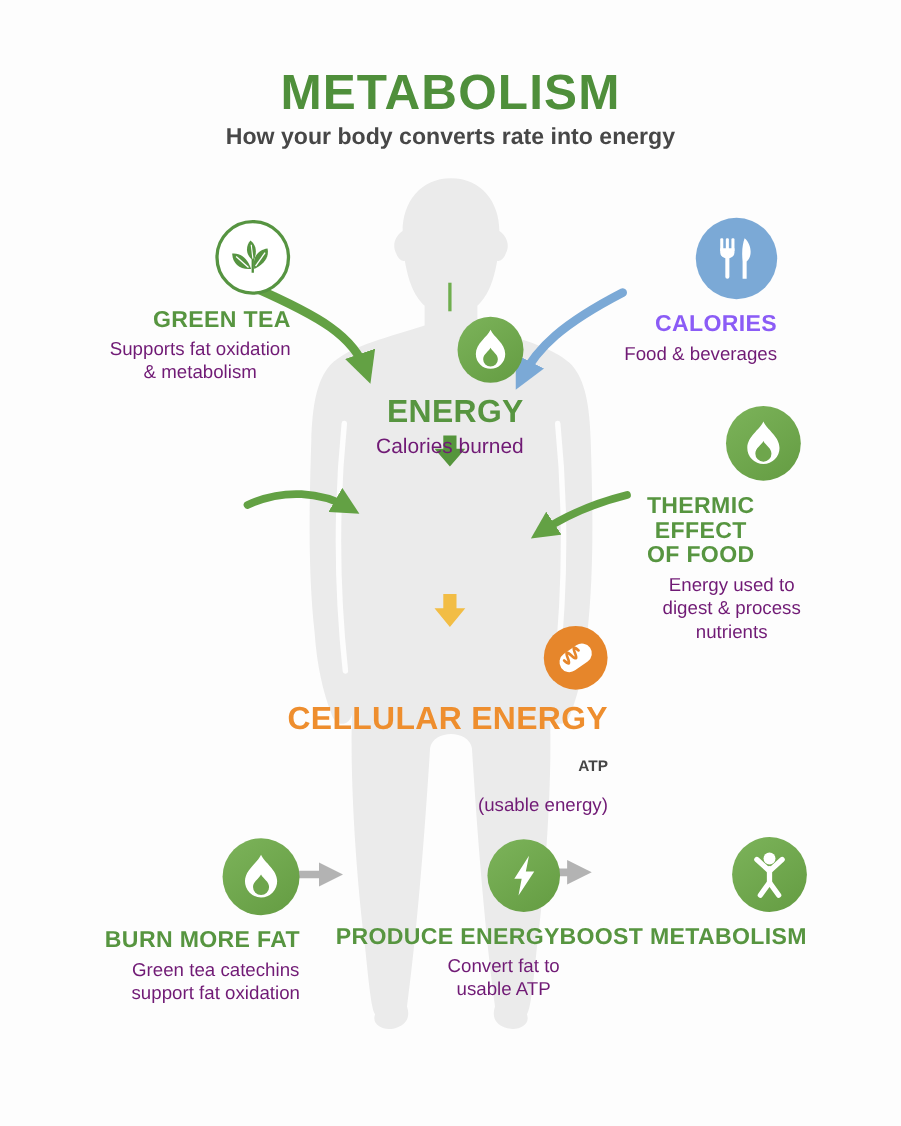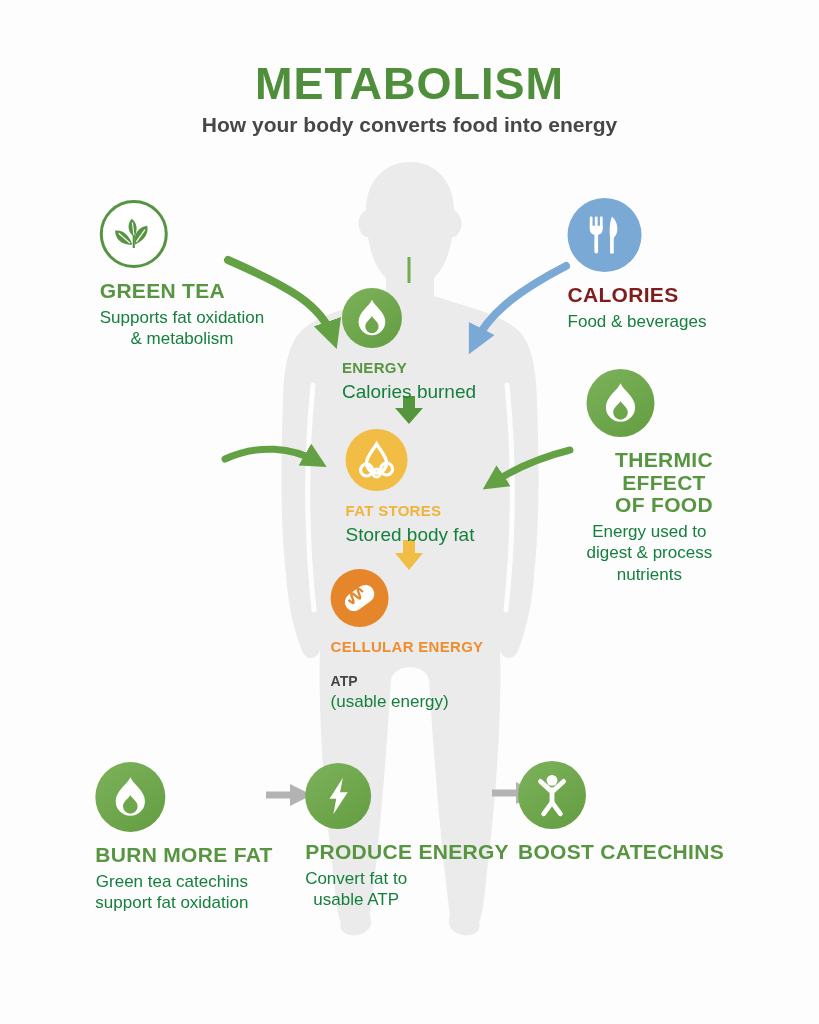--- a/index.html
+++ b/index.html
@@ -15,47 +15,47 @@
   .title{
     position:absolute;top:58px;left:0;right:0;text-align:center;
     font-size:45px;font-weight:bold;letter-spacing:1px;color:#4f8f3b;
   }
   .subtitle{
     position:absolute;top:113px;left:0;right:0;text-align:center;
     font-size:21px;font-weight:bold;color:#474747;
   }
 
   .node{
-    position:absolute;display:flex;flex-direction:column;align-items:flex-start;
+    position:absolute;display:flex;flex-direction:column;align-items:flex-end;
     text-align:center;transform:translateX(-50%);
   }
   .circle{
     border-radius:50%;display:flex;align-items:center;justify-content:center;
     flex:0 0 auto;
   }
   .fill-green{background:linear-gradient(145deg,#7cb35a,#649c42);}
   .fill-blue{background:#7ba9d6;}
   .fill-yellow{background:#f2bd45;}
   .fill-orange{background:#e6862b;}
   .fill-ltgreen{background:#dcead0;}
   .ring-green{background:#ffffff;border:3px solid #569441;}
 
   .lbl{
     margin-top:12px;font-weight:bold;white-space:nowrap;line-height:1.08;
     font-size:21px;letter-spacing:0.3px;
   }
   .lbl.two{white-space:pre-line;}
   .lbl-green{color:#579540;}
-  .lbl-blue{color:#7f1d1d;}
+  .lbl-blue{color:#8b5cf6;}
   .lbl-yellow{color:#f0b43c;}
   .lbl-orange{color:#ee8e2e;}
-  .lbl-big{font-size:15px;}
+  .lbl-big{font-size:29px;}
 
   .desc{
-    margin-top:4px;font-size:17px;color:#15803d;line-height:1.26;
+    margin-top:4px;font-size:17px;color:#701a75;line-height:1.26;
     white-space:pre-line;
   }
   .desc-bold{margin-top:18px;font-size:14px;font-weight:bold;color:#454545;line-height:1.2;}
 </style>
 </head>
 <body>
 
 <div class="stage">
 
   <svg class="layer" viewBox="0 0 819 1024">
@@ -119,21 +119,21 @@
 
     <path fill="#55953c" d="M403,396 h12 v12 h8 L409,424 L395,408 h8 Z"></path>
 
     <path fill="#f2bd45" d="M403,540 h12 v13 h8 L409,570 L395,553 h8 Z"></path>
 
     <line x1="266" y1="795" x2="303" y2="795" stroke="#b3b3b3" stroke-width="7" marker-end="url(#ah-gray)"></line>
     <line x1="492" y1="793" x2="529" y2="793" stroke="#b3b3b3" stroke-width="7" marker-end="url(#ah-gray)"></line>
   </svg>
 
   <div class="title">METABOLISM</div>
-  <div class="subtitle">How your body converts food into energy</div>
+  <div class="subtitle">How your body converts rate into energy</div>
 
   <div class="node" style="left:182px;top:200px">
     <div class="circle ring-green" style="width:62px;height:62px">
       <svg width="42" height="42" viewBox="-24 -24 48 48">
         <line x1="0" y1="16" x2="0" y2="2" stroke="#4f8f3b" stroke-width="2.4"></line>
         <g fill="#569441">
           <g transform="translate(-7,6) rotate(-42)">
               <path d="M0,8 C-9,2 -11,-9 -4,-17 C4,-11 4,-2 0,8 Z"></path>
               <line x1="-1" y1="5" x2="-3" y2="-12" stroke="#fff" stroke-width="1.4"></line>
             </g>
@@ -177,59 +177,47 @@
       <svg width="40" height="42" viewBox="-20 -22 40 44">
         <path fill="#ffffff" d="M0,-19 C3,-12 14,-6 14,4 A14,14 0 0 1 -14,4 C-14,-6 -3,-12 0,-19 Z"></path>
         <path fill="#6ea64c" d="M0,-2 C2,2 7,4 7,9 A7,7 0 0 1 -7,9 C-7,4 -2,2 0,-2 Z"></path>
       </svg>
     </div>
     <div class="lbl lbl-green lbl-big">ENERGY</div>
     <div class="desc" style="font-size:19px">Calories burned</div>
   </div>
 
 
-  <div class="node" style="left:664px;top:369px">
+  <div class="node" style="left:637px;top:369px">
     <div class="circle fill-green" style="width:68px;height:68px">
       <svg width="44" height="46" viewBox="-20 -22 40 44">
         <path fill="#ffffff" d="M0,-19 C3,-12 14,-6 14,4 A14,14 0 0 1 -14,4 C-14,-6 -3,-12 0,-19 Z"></path>
         <path fill="#6ea64c" d="M0,-2 C2,2 7,4 7,9 A7,7 0 0 1 -7,9 C-7,4 -2,2 0,-2 Z"></path>
       </svg>
     </div>
     <div class="lbl lbl-green two">THERMIC EFFECT
 OF FOOD</div>
     <div class="desc">Energy used to
 digest &amp; process
 nutrients</div>
   </div>
 
-  <div class="node" style="left:410px;top:429px">
-    <div class="circle fill-yellow" style="width:62px;height:62px">
-      <svg width="44" height="44" viewBox="-22 -22 44 44" fill="none" stroke="#ffffff">
-        <path stroke-width="3.4" d="M0,-16 C4,-9 10,-4 10,3 A10,10 0 0 1 -10,3 C-10,-4 -4,-9 0,-16 Z"></path>
-        <circle cx="-10" cy="10" r="6" stroke-width="3.2"></circle>
-        <circle cx="10" cy="9" r="6" stroke-width="3.2"></circle>
-        <circle cx="0" cy="13" r="4" stroke-width="2.8"></circle>
-      </svg>
-    </div>
-    <div class="lbl lbl-yellow lbl-big">FAT STORES</div>
-    <div class="desc" style="font-size:19px">Stored body fat</div>
-  </div>
 
   <div class="node" style="left:407px;top:569px">
     <div class="circle fill-orange" style="width:58px;height:58px">
       <svg width="44" height="44" viewBox="-22 -22 44 44">
         <g transform="rotate(-35)">
           <rect x="-16" y="-9" width="32" height="18" rx="9" fill="#ffffff"></rect>
           <path d="M-10,-4 q2,9 4,0 q2,-9 4,0 q2,9 4,0 q2,-9 4,0" stroke="#e6862b" stroke-width="2.4" fill="none" stroke-linecap="round"></path>
         </g>
       </svg>
     </div>
     <div class="lbl lbl-orange lbl-big">CELLULAR ENERGY</div>
     <div class="desc-bold">ATP</div>
-    <div class="desc" style="margin-top:1px">(usable energy)</div>
+    <div class="desc" style="margin-top:16px">(usable energy)</div>
   </div>
 
   <div class="node" style="left:184px;top:762px">
     <div class="circle fill-green" style="width:70px;height:70px">
       <svg width="44" height="46" viewBox="-20 -22 40 44">
         <path fill="#ffffff" d="M0,-19 C3,-12 14,-6 14,4 A14,14 0 0 1 -14,4 C-14,-6 -3,-12 0,-19 Z"></path>
         <path fill="#6ea64c" d="M0,-2 C2,2 7,4 7,9 A7,7 0 0 1 -7,9 C-7,4 -2,2 0,-2 Z"></path>
       </svg>
     </div>
     <div class="lbl lbl-green">BURN MORE FAT</div>
@@ -250,16 +238,16 @@
 
   <div class="node" style="left:621px;top:761px">
     <div class="circle fill-green" style="width:68px;height:68px">
       <svg width="46" height="46" viewBox="-22 -22 44 44" stroke="#ffffff" stroke-width="4.6" stroke-linecap="round" fill="none">
         <circle cx="0" cy="-14" r="5.2" fill="#ffffff" stroke="none"></circle>
         <path d="M0,-5 V7"></path>
         <path d="M-11,-13 L0,-3 M11,-13 L0,-3"></path>
         <path d="M0,7 L-8,18 M0,7 L8,18"></path>
       </svg>
     </div>
-    <div class="lbl lbl-green">BOOST CATECHINS</div>
+    <div class="lbl lbl-green">BOOST METABOLISM</div>
   </div>
 
 </div>
 
 </body></html>

